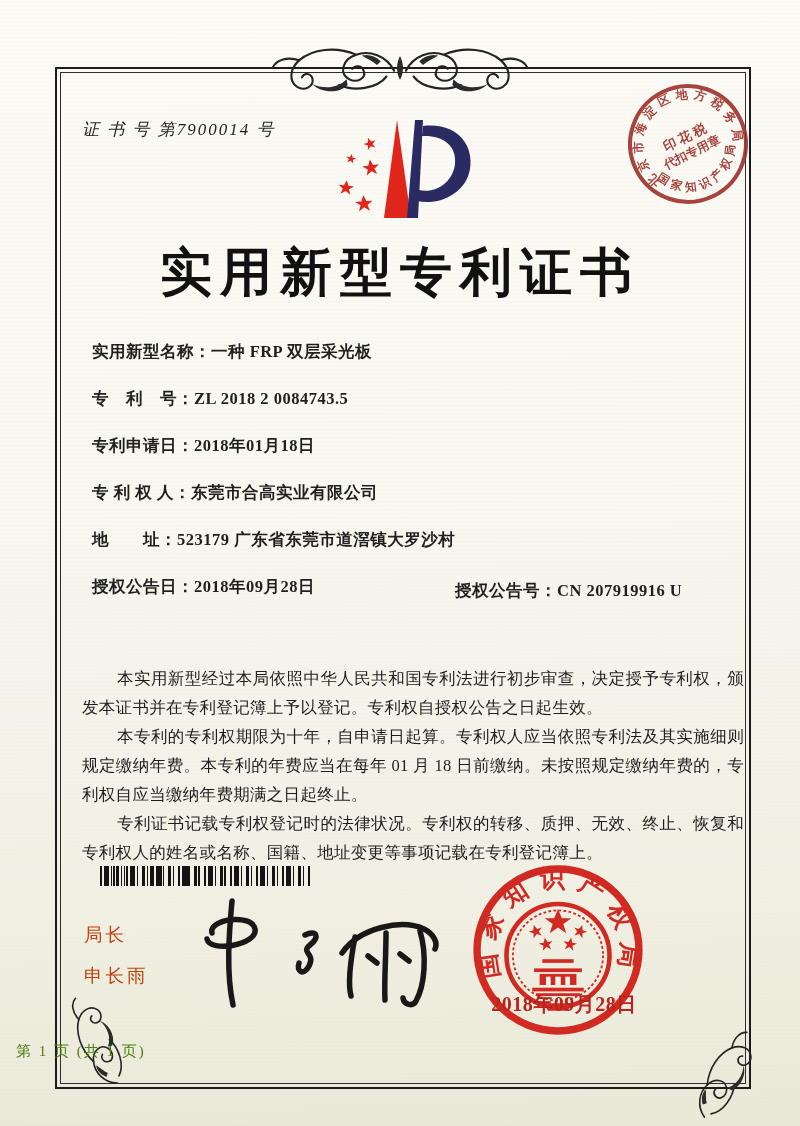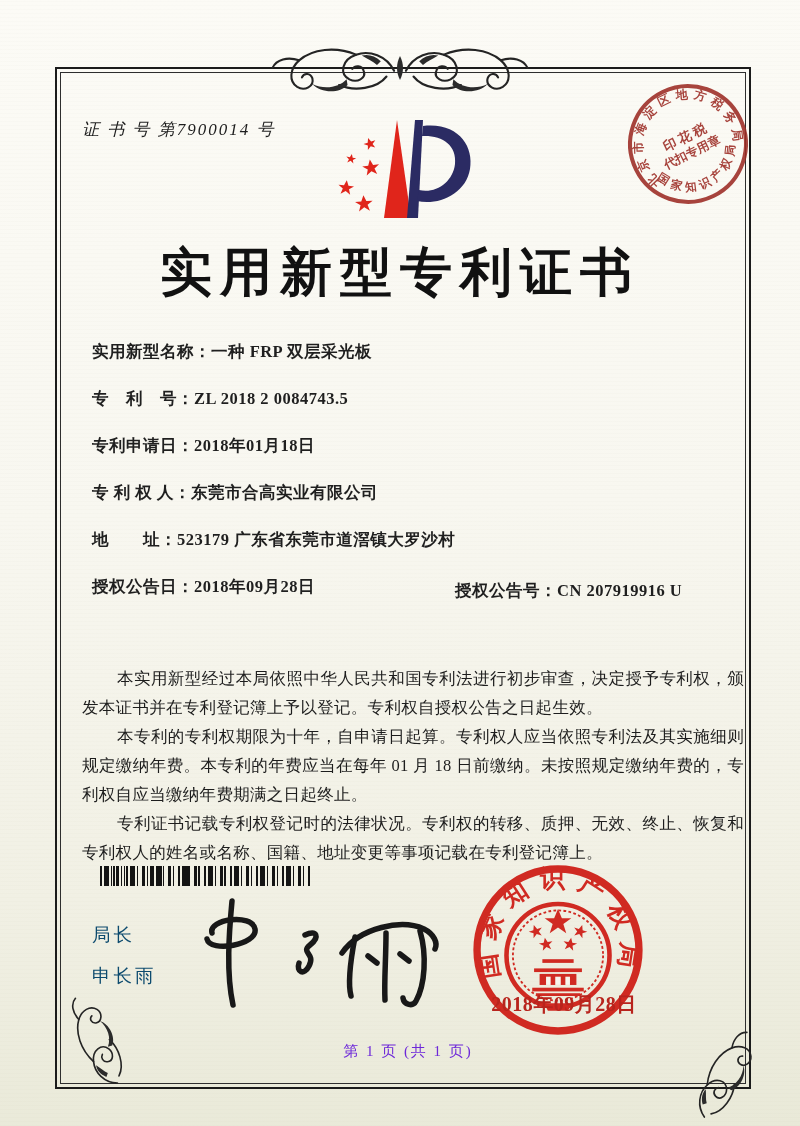--- a/index.html
+++ b/index.html
@@ -45,31 +45,31 @@
     margin:0;font-size:16.5px;line-height:29px;letter-spacing:.3px;
     text-align:justify;text-indent:35px;color:#1d1d1d;
   }
   
   .barcode{
     position:absolute;left:100px;top:866px;width:212px;height:20px;
     background:
       repeating-linear-gradient(90deg,#141414 0 2px,transparent 2px 4px,#141414 4px 9px,transparent 9px 11px,#141414 11px 12px,transparent 12px 16px,#141414 16px 19px,transparent 19px 21px,#141414 21px 22px,transparent 22px 26px),
       repeating-linear-gradient(90deg,transparent 0 13px,#141414 13px 15px,transparent 15px 24px,#141414 24px 25px,transparent 25px 37px);
   }
-  .signer{position:absolute;left:92px;top:922px;font-size:18.5px;color:#0c4a6e;letter-spacing:3px;}
+  .signer{position:absolute;left:84px;top:922px;font-size:18.5px;color:#c2410c;letter-spacing:3px;}
   .signer div{margin-bottom:16px;}
   .signature{position:absolute;left:192px;top:893px;}
   .seal{position:absolute;left:466px;top:858px;opacity:.95;}
   .seal-date{
     position:absolute;left:486px;top:991px;width:156px;text-align:center;
     font-size:20px;font-weight:600;color:#b8241d;letter-spacing:.5px;white-space:nowrap;
   }
   .footer{
-    position:absolute;left:16px;right:0;top:1042px;text-align:center;
-    font-size:15px;letter-spacing:2px;color:#6d28d9;
+    position:absolute;left:16px;right:0;top:1042px;
+    font-size:15px;letter-spacing:2px;color:#4d7c0f;
   }
   svg text{font-family:"Liberation Serif","DejaVu Serif",serif;}
 </style>
 </head>
 <body>
 
 <svg width="0" height="0" style="position:absolute" aria-hidden="true">
   <defs>
     <path id="star" d="M0,-10 L2.9,-3.1 10,-3.1 4,1.2 6.2,8.1 0,3.8 -6.2,8.1 -4,1.2 -10,-3.1 -2.9,-3.1 Z"></path>
     <g id="flo" stroke="#242424" stroke-width="2.2" fill="none" stroke-linecap="round">

